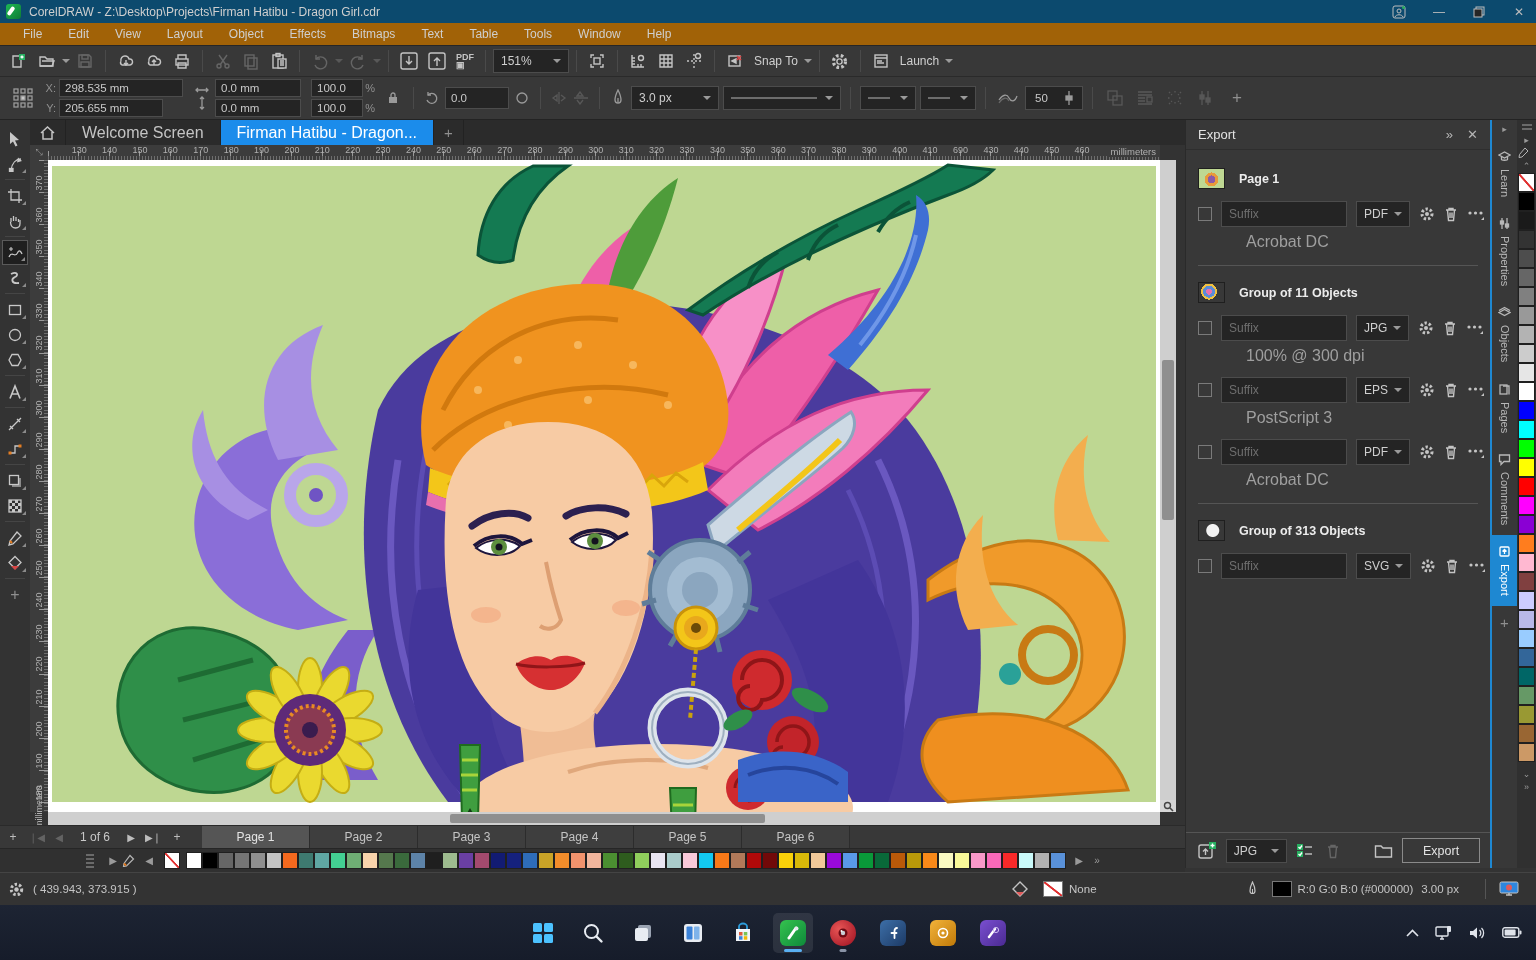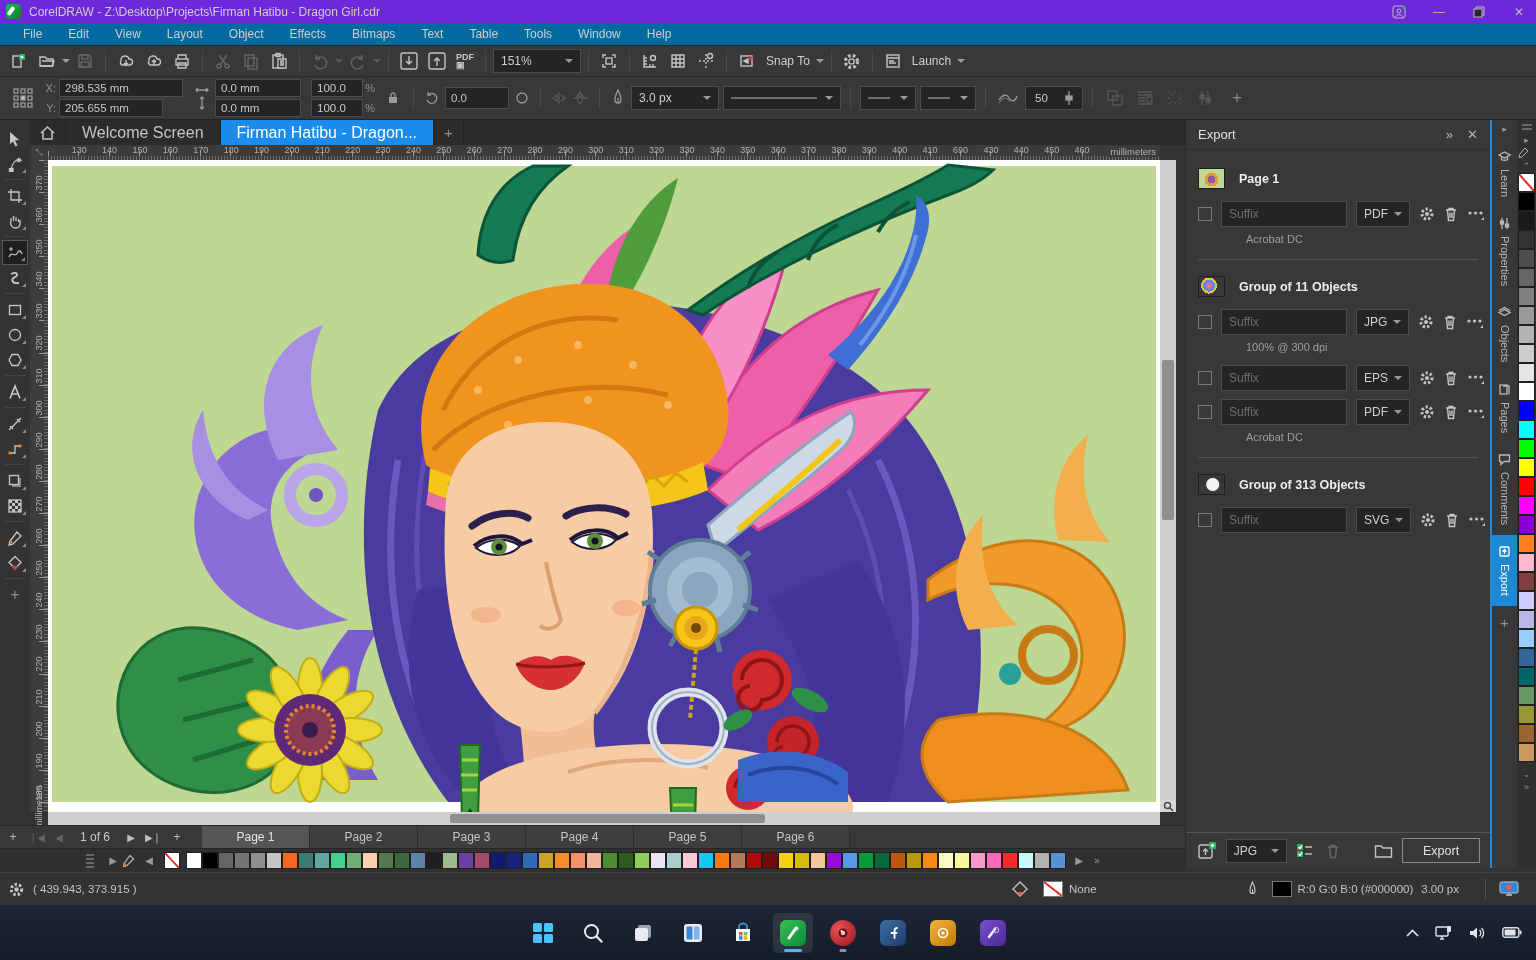--- a/index.html
+++ b/index.html
@@ -1,27 +1,27 @@
 <!DOCTYPE html>
 <html><head>
 <meta charset="utf-8">
 <style>
 *{box-sizing:border-box;margin:0;padding:0}
 html,body{width:1536px;height:960px;overflow:hidden}
 body{position:relative;font-family:"Liberation Sans",sans-serif;background:#333;color:#c9c9c9;-webkit-font-smoothing:antialiased}
 .abs{position:absolute}
 svg{display:block}
 
-.titlebar{left:0;top:0;width:1536px;height:23px;background:#6d28d9;display:flex;align-items:center;padding:0 6px;font-size:12px;color:#cfcfcf}
+.titlebar{left:0;top:0;width:1536px;height:23px;background:#0c4a6e;display:flex;align-items:center;padding:0 6px;font-size:12px;color:#cfcfcf}
 .app-icon{width:15px;height:15px;border-radius:3px;background:linear-gradient(135deg,#1db954,#0e7a35);margin-right:8px;position:relative}
 .app-icon::after{content:"";position:absolute;left:3px;top:2px;width:4px;height:10px;background:#fff;border-radius:2px;transform:rotate(35deg)}
 .win-ctrl{margin-left:auto;display:flex;align-items:center;gap:18px;color:#bdbdbd}
 .wc{width:22px;height:16px;display:flex;align-items:center;justify-content:center;font-size:12px}
 
-.menubar{left:0;top:23px;width:1536px;height:23px;background:#0369a1;display:flex;align-items:center;padding-left:10px;border-bottom:1px solid #262626}
+.menubar{left:0;top:23px;width:1536px;height:23px;background:#a16207;display:flex;align-items:center;padding-left:10px;border-bottom:1px solid #262626}
 .menu-item{font-size:12px;color:#cfcfcf;padding:3px 13px}
 
 .toolbar{left:0;top:46px;width:1536px;height:31px;background:#383838;display:flex;align-items:center;padding:0 6px;gap:2px;border-bottom:1px solid #2a2a2a}
 .tb{width:26px;height:24px;display:flex;align-items:center;justify-content:center;color:#c4c4c4}
 .tb svg{stroke:#c4c4c4;fill:none;stroke-width:1.4}
 .dis{opacity:.32}
 .vdiv{width:1px;height:22px;background:#262626;border-right:1px solid #4a4a4a;margin:0 5px}
 .sel{display:flex;align-items:center;justify-content:space-between;background:#242424;border:1px solid #4c4c4c;color:#cfcfcf;font-size:12px;height:24px;padding:0 7px;gap:6px}
 .caret{width:0;height:0;border-left:4px solid transparent;border-right:4px solid transparent;border-top:4px solid #9a9a9a;flex:none}
 .tblabel{font-size:12px;color:#cfcfcf;padding:0 4px}
@@ -95,21 +95,21 @@
 .grp-head{display:flex;align-items:center;gap:14px;padding:10px 12px 8px}
 .thumb{width:27px;height:21px;border:1px solid #1f1f1f;flex:none}
 .grp-name{font-size:12.5px;font-weight:bold;color:#ececec}
 .xrow{display:flex;align-items:center;gap:9px;padding:4px 12px}
 .cb{width:14px;height:14px;border:1px solid #7a7a7a;background:transparent;flex:none}
 .sfx{width:126px;height:26px;background:#242424;border:1px solid #4c4c4c;color:#c9c9c9;font-size:12px;padding:0 7px}
 .sfx::placeholder{color:#6f6f6f}
 .fmt{width:74px;height:26px}
 .rico{width:18px;height:18px;display:flex;align-items:center;justify-content:center}
 .rico svg{stroke:#c4c4c4;fill:none;stroke-width:1.4}
-.detail{font-size:11px;color:#9f9f9f;padding:2px 12px 8px 60px}
+.detail{font-size:16px;color:#9f9f9f;padding:2px 12px 8px 60px}
 .dk-div{height:1px;background:#555;margin:6px 12px}
 .dk-foot{position:absolute;left:0;bottom:0;width:100%;height:36px;border-top:1px solid #555;display:flex;align-items:center;gap:8px;padding:0 10px;background:#383838}
 .exp-btn{margin-left:auto;width:86px;height:25px;border:1px solid #8a8a8a;display:flex;align-items:center;justify-content:center;font-size:12.5px;color:#e3e3e3;background:#383838}
 
 .dockstrip{left:1490px;top:120px;width:27px;height:748px;background:#383838;border-left:2px solid #1e88d2;display:flex;flex-direction:column;align-items:center;padding-top:4px}
 .dtab-v{display:flex;flex-direction:column;align-items:center;gap:6px;padding:10px 0;color:#b8b8b8}
 .dtab-v .vtxt{writing-mode:vertical-rl;font-size:11px}
 .dtab-v svg{stroke:#b8b8b8;fill:none;stroke-width:1.3}
 .dtab-v.active{background:#1e88d2;color:#fff;width:100%;}
 .dtab-v.active svg{stroke:#fff}
@@ -256,21 +256,21 @@
   <span class="tb">
       <svg width="20" height="20" viewBox="0 0 20 20">
         <rect x="2" y="2" width="16" height="16" rx="2"></rect>
         <path d="M10 15 V7 M7 10 L10 7 L13 10"></path>
       </svg>
     </span>
   <span class="tb">
       <span class="pdf-ico"><span>PDF</span><br>▣</span>
     </span>
   <span class="vdiv"></span>
-  <span class="sel" style="width:88px">
+  <span class="sel" style="width:76px">
       <span>151%</span>
       <span class="caret"></span>
     </span>
   <span class="vdiv"></span>
   <span class="tb">
       <svg width="18" height="18" viewBox="0 0 18 18">
         <path d="M3 6 V3 H6 M12 3 H15 V6 M15 12 V15 H12 M6 15 H3 V12"></path>
         <rect x="6" y="6" width="6" height="6"></rect>
       </svg>
     </span>
@@ -1069,20 +1069,21 @@
         </span>
       <span class="rico">
           <svg width="18" height="14" viewBox="0 0 18 14">
             <circle cx="3" cy="6" r="1.6" fill="#c4c4c4" stroke="none"></circle>
             <circle cx="8.5" cy="6" r="1.6" fill="#c4c4c4" stroke="none"></circle>
             <circle cx="14" cy="6" r="1.6" fill="#c4c4c4" stroke="none"></circle>
             <path d="M14 13 L17 13 L17 10 Z" fill="#c4c4c4" stroke="none"></path>
           </svg>
         </span>
     </div>
+    <div class="detail">PostScript 3</div>
     <div class="xrow">
       <span class="cb"></span>
       <input class="sfx" placeholder="Suffix" style="">
       <span class="sel fmt">
           <span>PDF</span>
           <span class="caret"></span>
         </span>
       <span class="rico">
           <svg width="16" height="16" viewBox="0 0 16 16">
             <circle cx="8" cy="8" r="5" stroke-width="3" stroke-dasharray="2.3 2"></circle>

